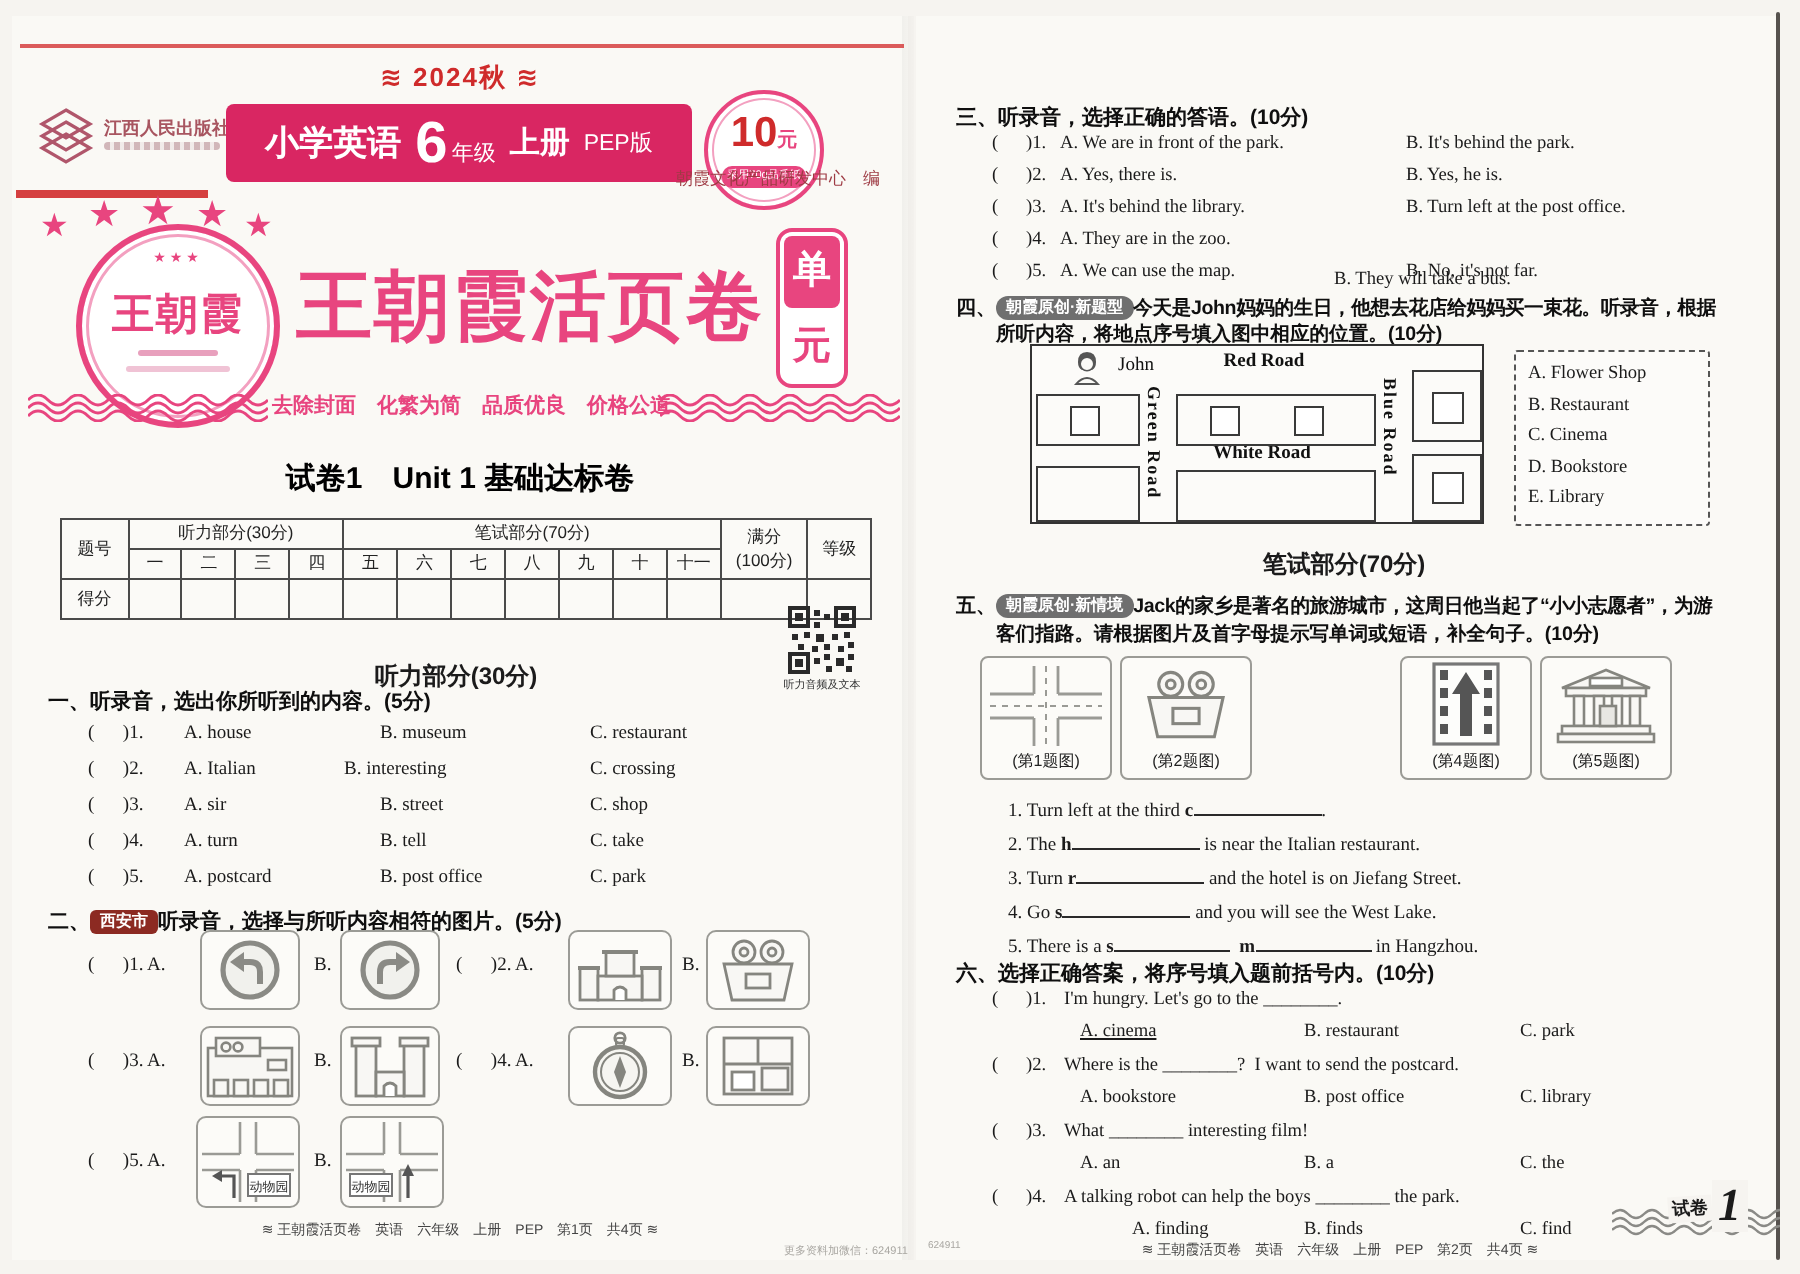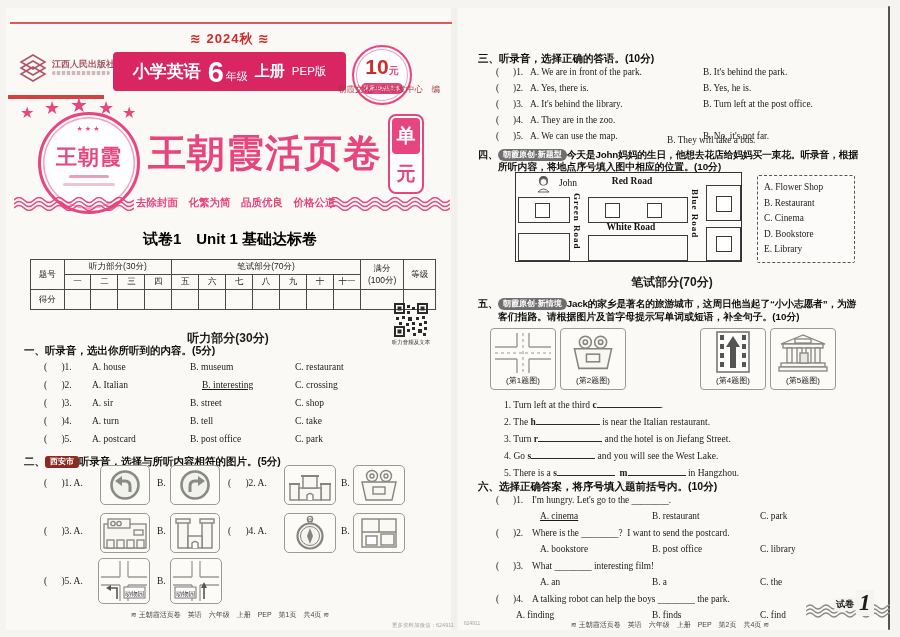--- a/index.html
+++ b/index.html
@@ -180,21 +180,21 @@
   </svg>
   <div class="r" style="left:383px;top:339px;width:56px;text-align:center;font-size:5.5px;color:#333;">听力音频及文本</div>
 
   <div class="r hd" style="left:24px;top:344px;">一、听录音，选出你所听到的内容。(5分)</div>
   <span class="r en" style="left:44px;top:362px;">(      )1.</span>
   <span class="r en" style="left:92px;top:362px;">A. house</span>
   <span class="r en" style="left:190px;top:362px;">B. museum</span>
   <span class="r en" style="left:295px;top:362px;">C. restaurant</span>
   <span class="r en" style="left:44px;top:380px;">(      )2.</span>
   <span class="r en" style="left:92px;top:380px;">A. Italian</span>
-  <span class="r en" style="left:202px;top:380px;text-decoration:underline;">B. interesting</span>
+  <span class="r en" style="left:172px;top:380px;">B. interesting</span>
   <span class="r en" style="left:295px;top:380px;">C. crossing</span>
   <span class="r en" style="left:44px;top:398px;">(      )3.</span>
   <span class="r en" style="left:92px;top:398px;">A. sir</span>
   <span class="r en" style="left:190px;top:398px;">B. street</span>
   <span class="r en" style="left:295px;top:398px;">C. shop</span>
   <span class="r en" style="left:44px;top:416px;">(      )4.</span>
   <span class="r en" style="left:92px;top:416px;">A. turn</span>
   <span class="r en" style="left:190px;top:416px;">B. tell</span>
   <span class="r en" style="left:295px;top:416px;">C. take</span>
   <span class="r en" style="left:44px;top:434px;">(      )5.</span>
@@ -474,21 +474,21 @@
   <span class="r opt" style="left:760px;top:544px;">C. library</span>
 
   <span class="r opt" style="left:496px;top:561px;">(      )3.</span>
   <span class="r opt" style="left:532px;top:561px;">What ________ interesting film!</span>
   <span class="r opt" style="left:540px;top:577px;">A. an</span>
   <span class="r opt" style="left:652px;top:577px;">B. a</span>
   <span class="r opt" style="left:760px;top:577px;">C. the</span>
 
   <span class="r opt" style="left:496px;top:594px;">(      )4.</span>
   <span class="r opt" style="left:532px;top:594px;">A talking robot can help the boys ________ the park.</span>
-  <span class="r opt" style="left:516px;top:610px;text-align:right;">A. finding</span>
+  <span class="r opt" style="left:566px;top:610px;text-align:right;">A. finding</span>
   <span class="r opt" style="left:652px;top:610px;">B. finds</span>
   <span class="r opt" style="left:760px;top:610px;">C. find</span>
 
   <div class="r" style="left:520px;top:620px;width:300px;text-align:center;font-size:7px;color:#444;">≋ 王朝霞活页卷　英语　六年级　上册　PEP　第2页　共4页 ≋</div>
   <div class="wm" style="left:464px;top:620px;font-size:5px;">624911</div>
 
   <svg class="r" style="left:806px;top:604px;" width="84" height="16" viewBox="0 0 84 16">
     <g fill="none" stroke="#8a8a86" stroke-width="1.2">
       <path d="M0 3 q4 -4 8 0 t8 0 t8 0 t8 0 t8 0 t8 0 t8 0 t8 0 t8 0 t8 0 t8 0"></path>
       <path d="M0 7 q4 -4 8 0 t8 0 t8 0 t8 0 t8 0 t8 0 t8 0 t8 0 t8 0 t8 0 t8 0"></path>

